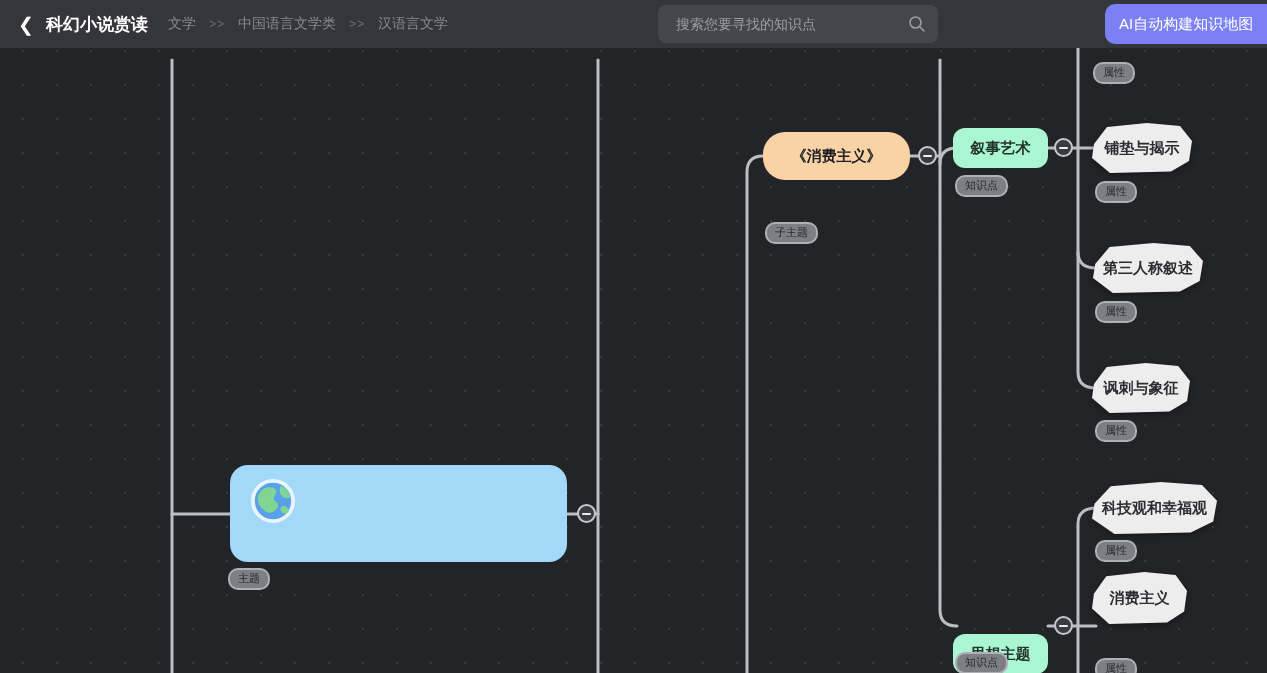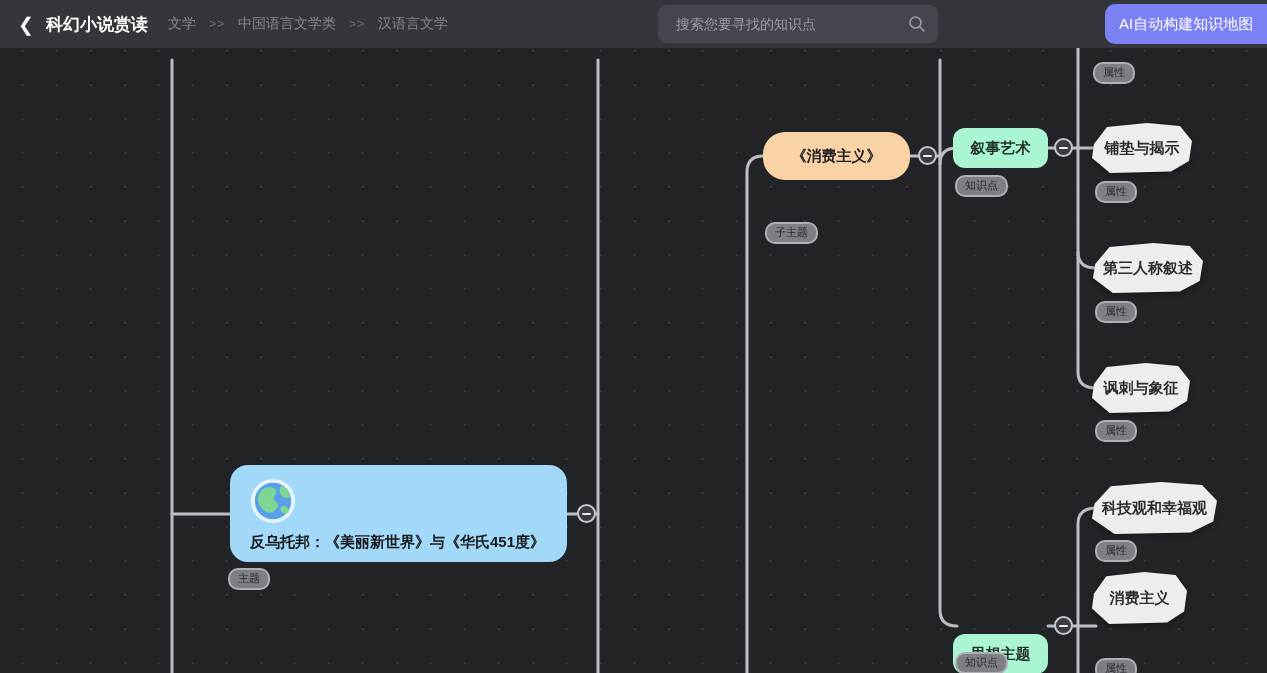--- a/index.html
+++ b/index.html
@@ -132,21 +132,20 @@
     <path d="M1078,578 L1096,578"></path>
   </svg>
 
   <div class="node node-root">
     <svg class="globe-icon" viewBox="0 0 48 48">
       <circle cx="24" cy="24" r="21" fill="#58a0e8" stroke="#e9f5fd" stroke-width="4"></circle>
       <path d="M9,17 q5,-9 14,-7 q7,2 3,8 q-3,4 1,7 q5,3 0,8 q-6,6 -12,1 q-9,-7 -6,-17 z" fill="#7fd692"></path>
       <path d="M32,8 q9,3 10,12 q-6,3 -10,-3 q-2,-5 0,-9 z" fill="#7fd692"></path>
       <path d="M35,29 q6,1 5,7 q-6,3 -8,-2 q-1,-4 3,-5 z" fill="#7fd692"></path>
     </svg>
-    <span class="root-label">反乌托邦：《美丽新世界》与《华氏451度》</span>
   </div>
   <span class="badge bg-root">主题</span>
   <div class="minus m1">
       <span class="bar"></span>
     </div>
 
   <div class="node node-subtopic">《消费主义》</div>
   <span class="badge bg-sub">子主题</span>
   <div class="minus m2">
       <span class="bar"></span>

